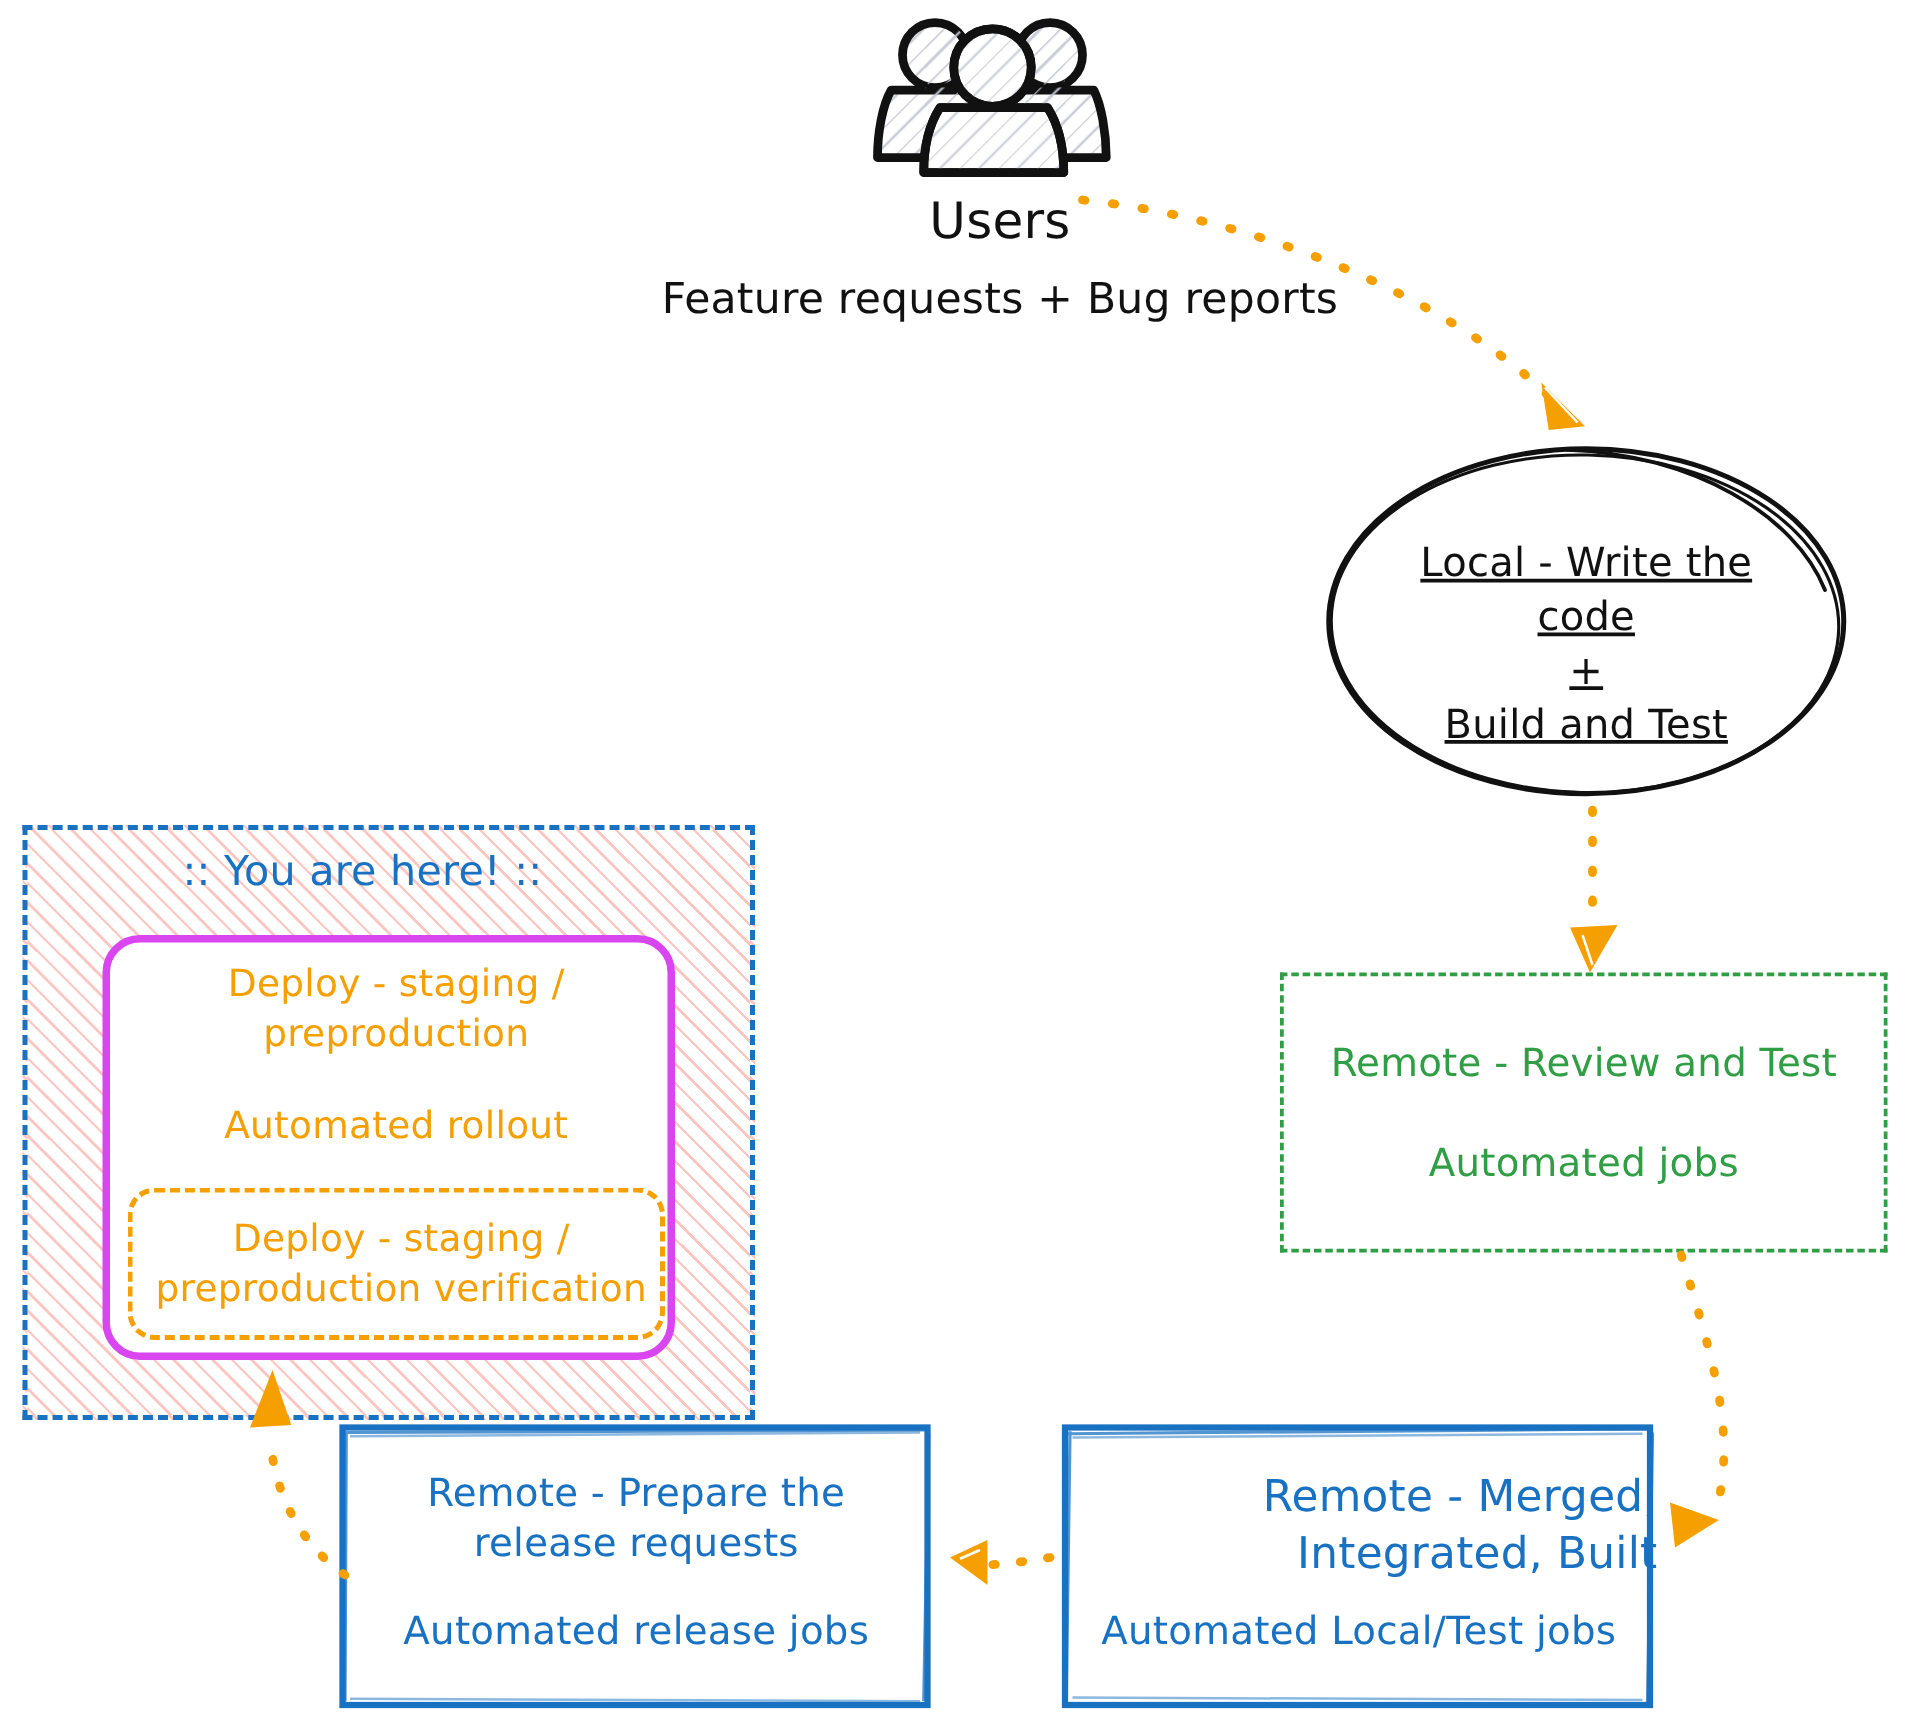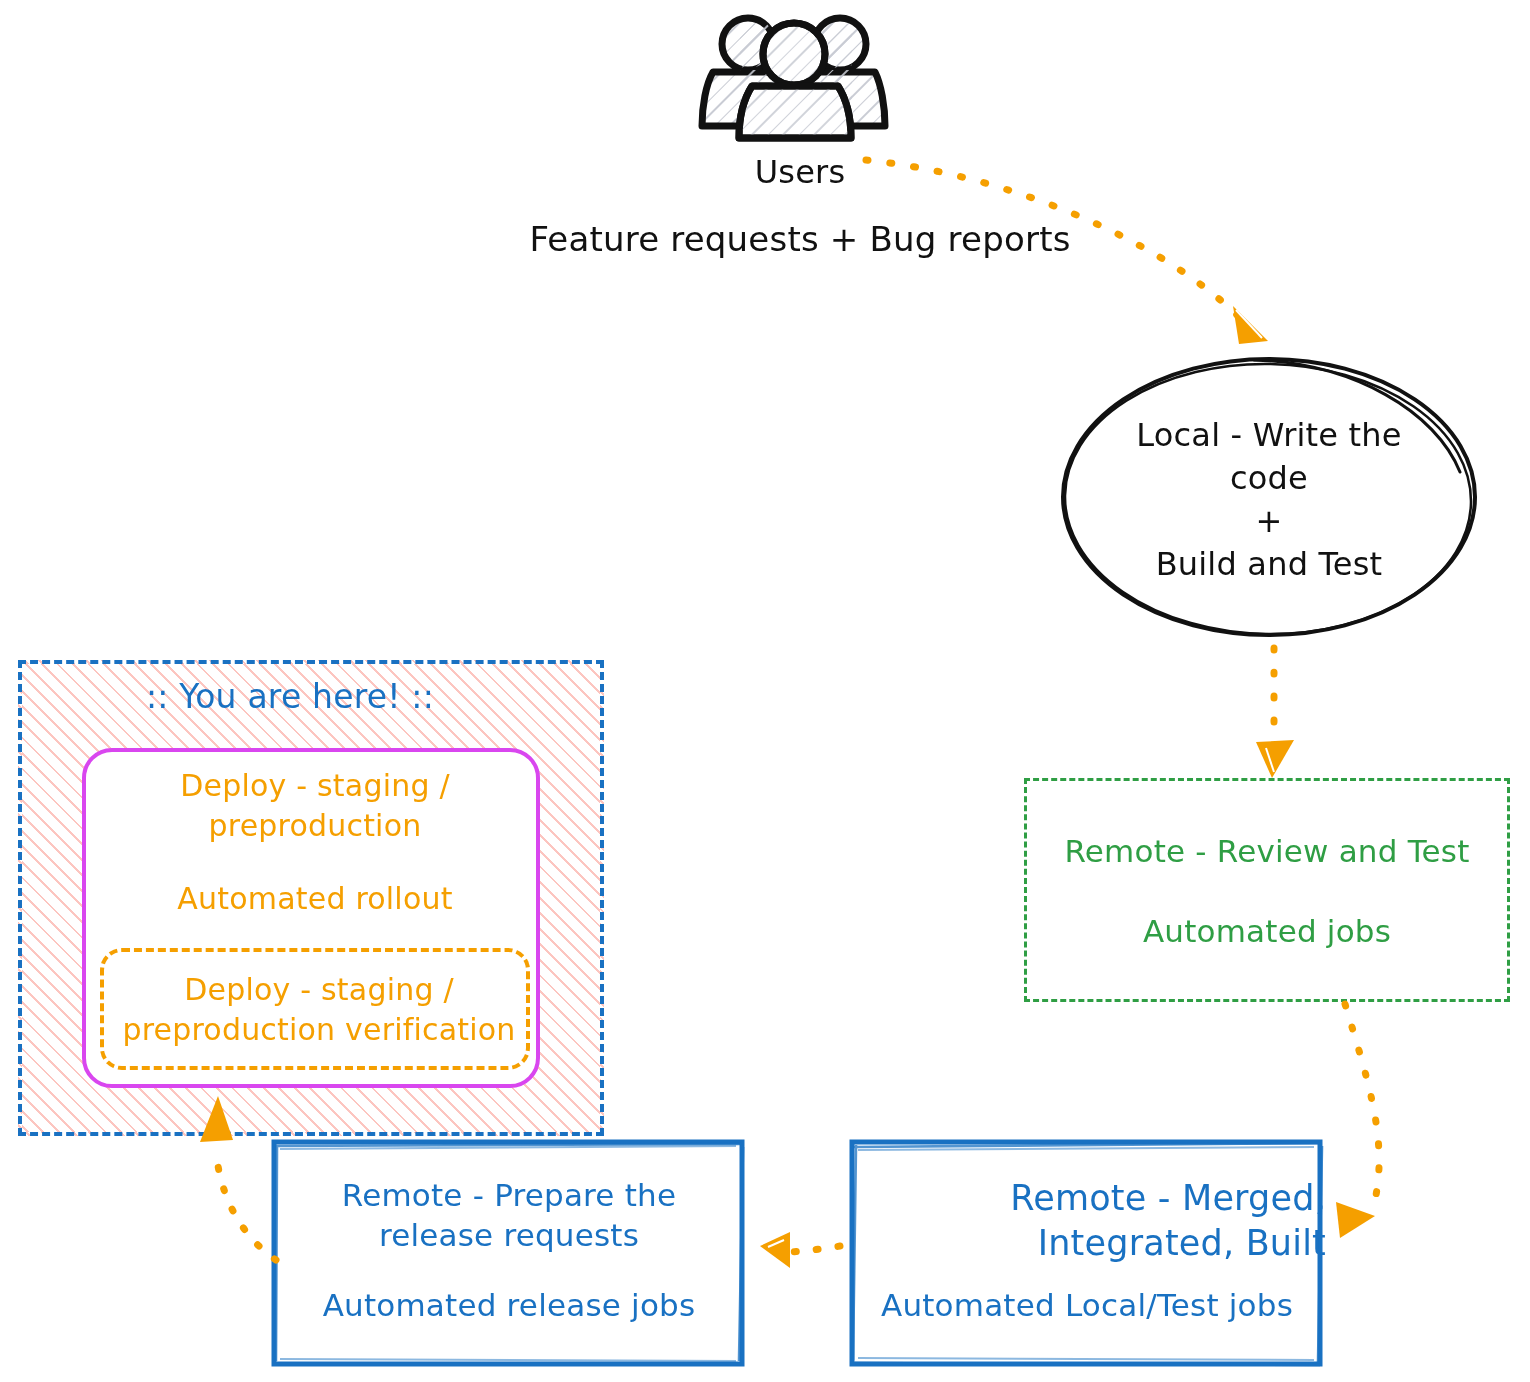--- a/index.html
+++ b/index.html
@@ -25,35 +25,35 @@
     font-weight: 400;
     letter-spacing: 0.2px;
     text-align: center;
     line-height: 1.28;
     white-space: pre-line;
   }
 
   
   #users-label {
     left: 640px; top: 152px; width: 320px;
-    font-size: 32px; color: #111111;
+    font-size: 40px; color: #111111;
   }
   #users-caption {
     left: 480px; top: 218px; width: 640px;
     font-size: 34px; color: #111111;
   }
 
   
   #local-node {
     left: 1054px; top: 352px; width: 430px; height: 290px;
   }
   #local-node .ell-text {
     position: absolute;
-    left: 48px; top: 62px; width: 334px;
-    font-size: 32px; color: #111111; line-height: 1.34;
+    left: 48px; top: 77px; width: 334px;
+    font-size: 32px; color: #111111; line-height: 1.34; text-decoration: underline;
   }
 
   
   #green-node {
     left: 1024px; top: 778px; width: 486px; height: 224px;
   }
   #green-node .gbox {
     position: absolute; inset: 0;
     border: 3px dashed #2f9e44;
     box-sizing: border-box;
@@ -99,21 +99,21 @@
     );
   }
   #here-zone .zone-label {
     position: absolute; left: 16px; top: 16px;
     font-size: 33px; color: #1971c2; text-align: right; width: 400px;
   }
 
   
   #deploy-node {
     position: absolute; left: 82px; top: 748px; width: 458px; height: 340px;
-    border: 4px solid #d946ef;
+    border: 6px solid #d946ef;
     border-radius: 30px;
     background: #ffffff;
     box-sizing: border-box;
   }
   #deploy-node .d1 {
     position: absolute; left: 14px; top: 14px; width: 430px;
     font-size: 30px; color: #f59f00; line-height: 1.32;
   }
   #deploy-node .d2 {
     position: absolute; left: 14px; top: 128px; width: 430px;

